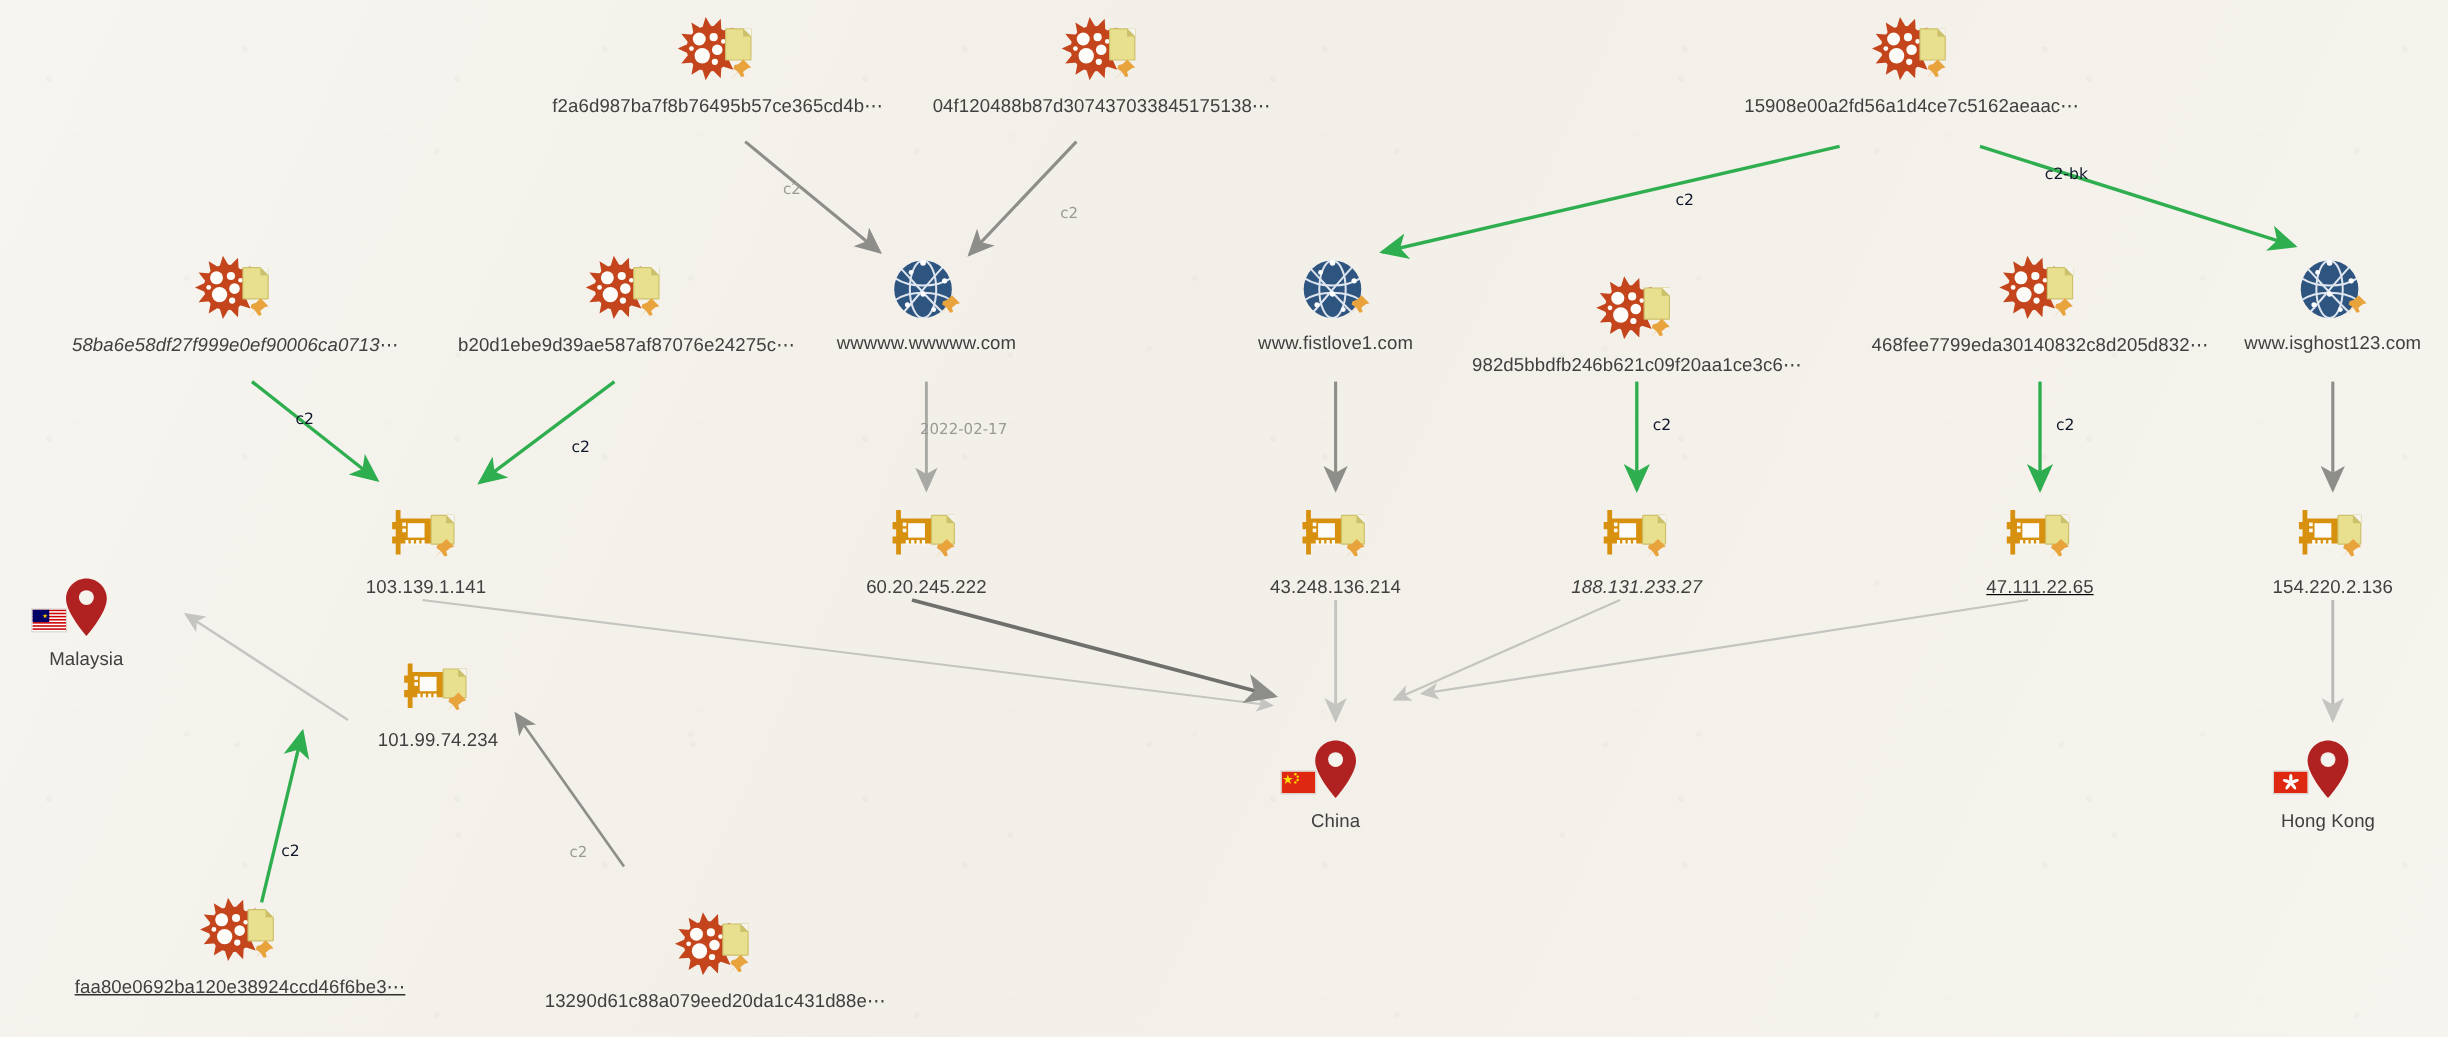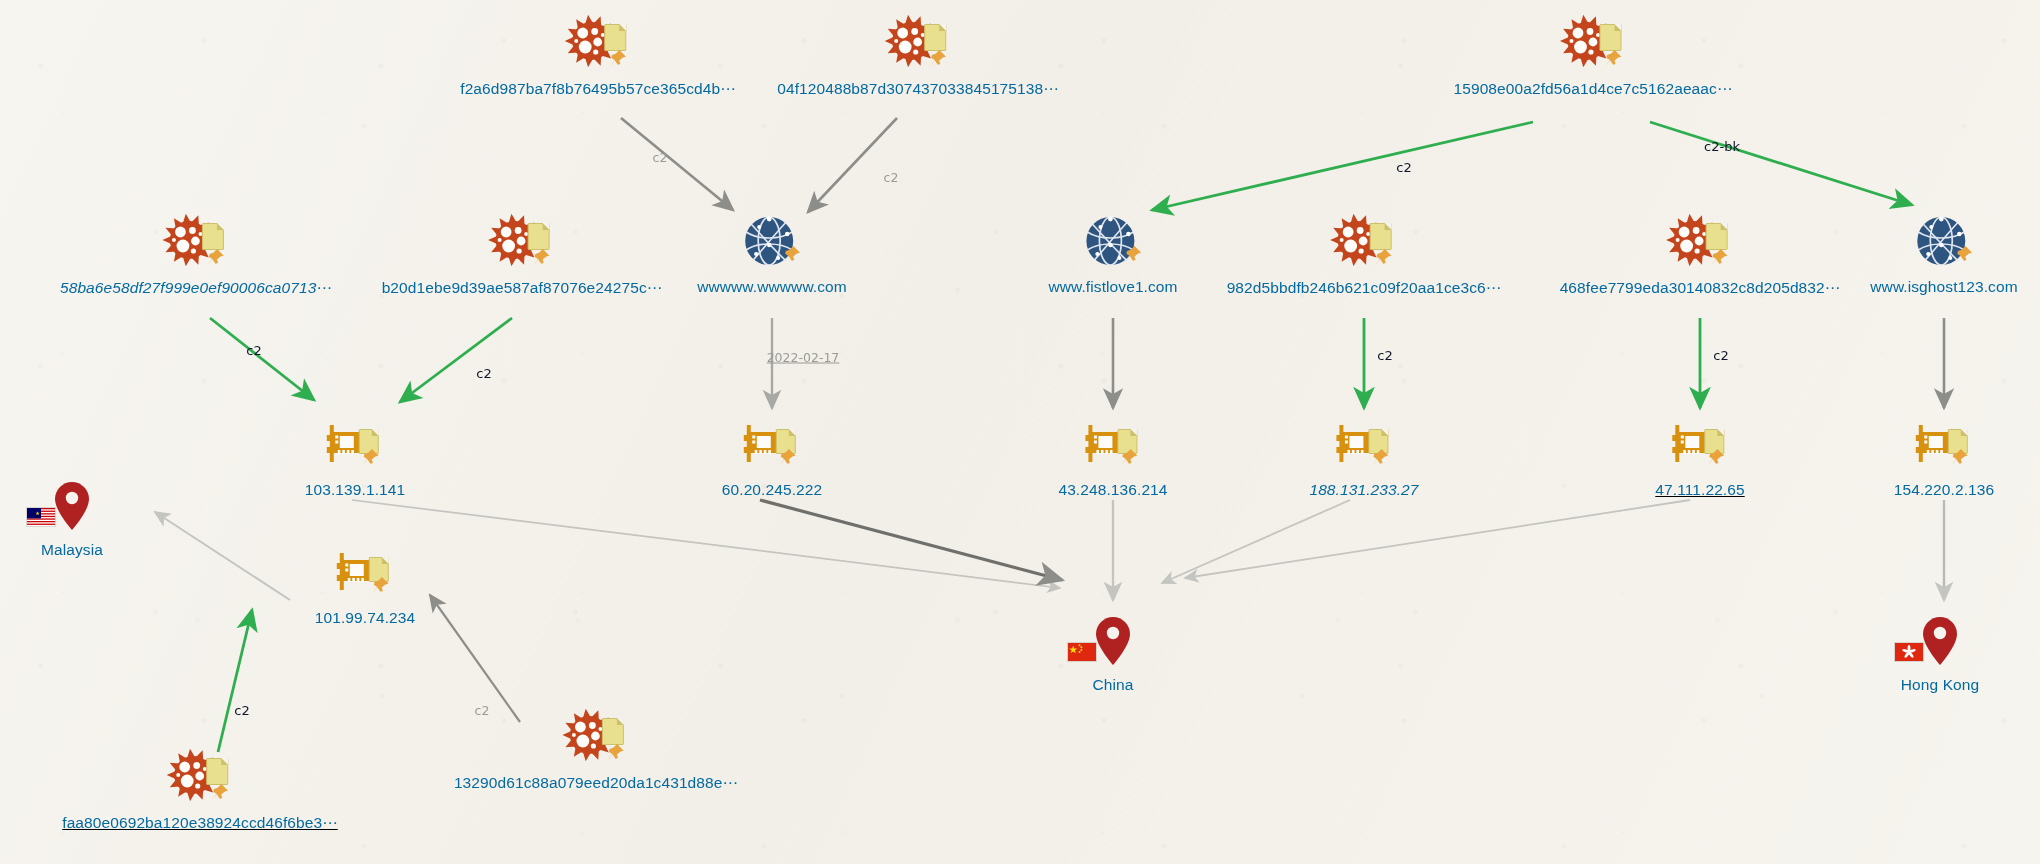--- a/index.html
+++ b/index.html
@@ -27,21 +27,21 @@
     background-size:340px 300px,420px 380px,300px 340px,460px 400px,380px 330px,260px 240px,400px 360px,100% 100%;
     pointer-events:none;
   }
   #graph-canvas{position:absolute;inset:0;}
   svg.edge-layer{position:absolute;left:0;top:0;width:2040px;height:864px;pointer-events:none;}
 
   .node{position:absolute;transform:translate(-50%,-50%);text-align:center;cursor:pointer;}
   .node-label{
     margin-top:2px;
     font-size:15.5px;
-    color:#0369a1;
+    color:#404040;
     white-space:nowrap;
     letter-spacing:.1px;
   }
   .edge-label{
     position:absolute;transform:translate(-50%,-50%);
     font-size:13px;white-space:nowrap;pointer-events:none;
     font-family:"DejaVu Sans",sans-serif;
   }
   .edge-label.green{color:#0f172a;}
   .edge-label.gray{color:#9a9a97;font-size:12.5px;}
@@ -265,21 +265,21 @@
               <circle cx="14" cy="40" r="2.1"></circle>
               <circle cx="36" cy="44" r="2.0"></circle>
             </g>
           </svg>
           <svg class="pin" viewBox="0 0 24 24">
             <path d="M14.4 2.3 L21.6 9.5 L18.2 10.4 L14.2 13.6 L15.4 17.4 L12.6 18.2 L9.4 13.4 L3.2 20.8 L9.2 13.2 L5.4 10.6 L6.2 7.6 L10.2 6.4 Z" fill="#e8a33d"></path>
           </svg>
         </div>
         <div class="node-label">www.fistlove1.com</div>
       </div>
-      <div class="node" style="left: 1364px; top: 255px;">
+      <div class="node" style="left: 1364px; top: 272px;">
         <div class="ico-wrap">
           <svg class="virus" viewBox="0 0 54 54">
             <polygon points="44.50,27.00 52.73,33.34 42.50,35.13 46.84,44.57 36.94,41.40 36.40,51.78 29.11,44.37 23.81,53.31 20.79,43.36 11.95,48.81 13.90,38.60 3.54,39.32 10.01,31.19 0.50,27.00 10.01,22.81 3.54,14.68 13.90,15.40 11.95,5.19 20.79,10.64 23.81,0.69 29.11,9.63 36.40,2.22 36.94,12.60 46.84,9.43 42.50,18.87 52.73,20.66" fill="#c4451c"></polygon>
             <circle cx="27" cy="27" r="19" fill="#c4451c"></circle>
             <circle cx="18.5" cy="19" r="5.4" fill="#fdfcf8"></circle>
             <circle cx="30.5" cy="17.5" r="3.4" fill="#fdfcf8"></circle>
             <circle cx="21" cy="33" r="6.4" fill="#fdfcf8"></circle>
             <circle cx="33.5" cy="28" r="4.4" fill="#fdfcf8"></circle>
             <circle cx="31.5" cy="38" r="2.6" fill="#fdfcf8"></circle>
             <circle cx="38.5" cy="21" r="1.9" fill="#fdfcf8"></circle>
@@ -560,21 +560,21 @@
             <circle cx="38.5" cy="21" r="1.9" fill="#fdfcf8"></circle>
             <circle cx="12" cy="27" r="2.0" fill="#fdfcf8"></circle>
           </svg>
           <div class="docbadge"></div>
           <svg class="pin" viewBox="0 0 24 24">
             <path d="M14.4 2.3 L21.6 9.5 L18.2 10.4 L14.2 13.6 L15.4 17.4 L12.6 18.2 L9.4 13.4 L3.2 20.8 L9.2 13.2 L5.4 10.6 L6.2 7.6 L10.2 6.4 Z" fill="#e8a33d"></path>
           </svg>
         </div>
         <div class="node-label">faa80e0692ba120e38924ccd46f6be3⋯</div>
       </div>
-      <div class="node" style="left: 596px; top: 750px;">
+      <div class="node" style="left: 596px; top: 802px;">
         <div class="ico-wrap">
           <svg class="virus" viewBox="0 0 54 54">
             <polygon points="44.50,27.00 52.73,33.34 42.50,35.13 46.84,44.57 36.94,41.40 36.40,51.78 29.11,44.37 23.81,53.31 20.79,43.36 11.95,48.81 13.90,38.60 3.54,39.32 10.01,31.19 0.50,27.00 10.01,22.81 3.54,14.68 13.90,15.40 11.95,5.19 20.79,10.64 23.81,0.69 29.11,9.63 36.40,2.22 36.94,12.60 46.84,9.43 42.50,18.87 52.73,20.66" fill="#c4451c"></polygon>
             <circle cx="27" cy="27" r="19" fill="#c4451c"></circle>
             <circle cx="18.5" cy="19" r="5.4" fill="#fdfcf8"></circle>
             <circle cx="30.5" cy="17.5" r="3.4" fill="#fdfcf8"></circle>
             <circle cx="21" cy="33" r="6.4" fill="#fdfcf8"></circle>
             <circle cx="33.5" cy="28" r="4.4" fill="#fdfcf8"></circle>
             <circle cx="31.5" cy="38" r="2.6" fill="#fdfcf8"></circle>
             <circle cx="38.5" cy="21" r="1.9" fill="#fdfcf8"></circle>
@@ -588,19 +588,19 @@
         <div class="node-label">13290d61c88a079eed20da1c431d88e⋯</div>
       </div>
     </div>
   <div id="edge-label-layer">
       <div class="edge-label gray" style="left: 660px; top: 157px;">c2</div>
       <div class="edge-label gray" style="left: 891px; top: 177px;">c2</div>
       <div class="edge-label green" style="left: 1404px; top: 167px;">c2</div>
       <div class="edge-label green" style="left: 1722px; top: 146px;">c2-bk</div>
       <div class="edge-label green" style="left: 254px; top: 350px;">c2</div>
       <div class="edge-label green" style="left: 484px; top: 373px;">c2</div>
-      <div class="edge-label gray" style="left: 803px; top: 357px; text-decoration: underline;">2022-02-17</div>
+      <div class="edge-label gray" style="left: 803px; top: 357px;">2022-02-17</div>
       <div class="edge-label green" style="left: 1385px; top: 355px;">c2</div>
       <div class="edge-label green" style="left: 1721px; top: 355px;">c2</div>
       <div class="edge-label green" style="left: 242px; top: 710px;">c2</div>
       <div class="edge-label gray" style="left: 482px; top: 710px;">c2</div>
     </div>
 </div>
 
 </body></html>

